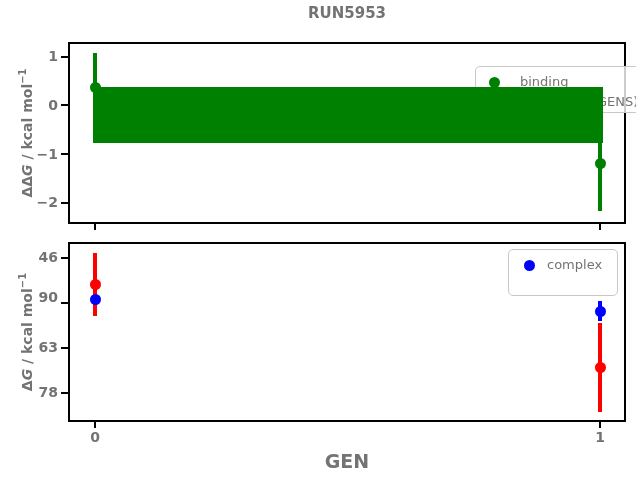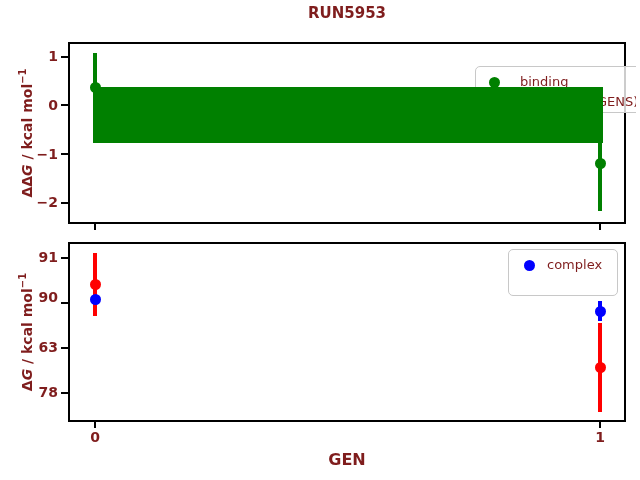--- a/index.html
+++ b/index.html
@@ -1,38 +1,38 @@
 <!DOCTYPE html>
 <html><head>
 <meta charset="utf-8">
 <style>
   html,body{margin:0;padding:0;background:#ffffff;}
   #figure{
     position:relative;width:636px;height:480px;background:#ffffff;
-    font-family:"DejaVu Sans","Liberation Sans",sans-serif;color:#7f1d1d;
+    font-family:"DejaVu Sans","Liberation Sans",sans-serif;color:#737373;
     overflow:hidden;
   }
   .axes{
     position:absolute;border:2px solid #000;background:transparent;
     box-sizing:border-box;
   }
   .title{
     position:absolute;left:68px;top:4px;width:558px;text-align:center;
     font-size:15px;font-weight:bold;
   }
   .ylab{
     position:absolute;width:220px;height:18px;text-align:center;
     font-size:14px;font-weight:bold;transform:rotate(-90deg);
     transform-origin:center center;white-space:nowrap;line-height:18px;
   }
   .ylab sup{font-size:10px;}
   .ylab .mathg{font-style:italic;}
   .xlab{
     position:absolute;left:307px;top:450px;width:80px;text-align:center;
-    font-size:16px;font-weight:bold;
+    font-size:19px;font-weight:bold;
   }
   .ytick-label{
     position:absolute;left:22px;width:36px;text-align:right;height:17px;
     line-height:17px;font-size:14px;font-weight:600;
   }
   .xtick-label{
     position:absolute;width:30px;text-align:center;height:16px;
     line-height:16px;font-size:14px;font-weight:600;
   }
   .tickmark{position:absolute;background:#000;}
@@ -95,21 +95,21 @@
     <div class="tickmark" style="left: 61px; top: 201.981px; width: 7px; height: 2px;"></div>
     <div class="ytick-label" style="top: 194.481px;">−2</div>
     <div class="tickmark" style="left: 94px; top: 224px; width: 2px; height: 6px;"></div>
     <div class="tickmark" style="left: 599px; top: 224px; width: 2px; height: 6px;"></div>
     <div class="band" style="left: 93px; width: 510px; top: 86.9151px; height: 56.5699px; background: rgb(0, 128, 0);"></div>
     <div class="ebar" style="left: 93px; width: 4px; top: 53.2658px; height: 68.274px; background: rgb(0, 128, 0);"></div>
     <div class="ebar" style="left: 598px; width: 4px; top: 116.663px; height: 94.6082px; background: rgb(0, 128, 0);"></div>
     <div class="dot" style="left: 89.5px; top: 81.9027px; width: 11px; height: 11px; background: rgb(0, 128, 0);"></div>
     <div class="dot" style="left: 594.5px; top: 158.467px; width: 11px; height: 11px; background: rgb(0, 128, 0);"></div>
     <div class="tickmark" style="left: 61px; top: 256.954px; width: 7px; height: 2px;"></div>
-    <div class="ytick-label" style="top: 249.454px;">91</div>
+    <div class="ytick-label" style="top: 249.454px;">46</div>
     <div class="tickmark" style="left: 61px; top: 301.967px; width: 7px; height: 2px;"></div>
     <div class="ytick-label" style="top: 289px;">90</div>
     <div class="tickmark" style="left: 61px; top: 346.98px; width: 7px; height: 2px;"></div>
     <div class="ytick-label" style="top: 339.48px;">63</div>
     <div class="tickmark" style="left: 61px; top: 391.992px; width: 7px; height: 2px;"></div>
     <div class="ytick-label" style="top: 384.492px;">78</div>
     <div class="tickmark" style="left: 94px; top: 422px; width: 2px; height: 6px;"></div>
     <div class="xtick-label" style="left: 80px; top: 429px;">0</div>
     <div class="tickmark" style="left: 599px; top: 422px; width: 2px; height: 6px;"></div>
     <div class="xtick-label" style="left: 585px; top: 429px;">1</div>

